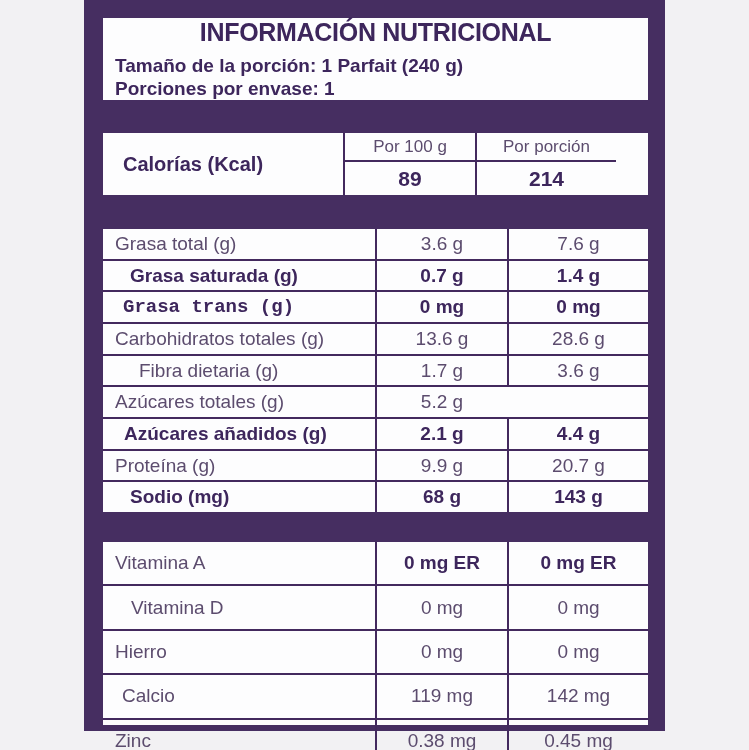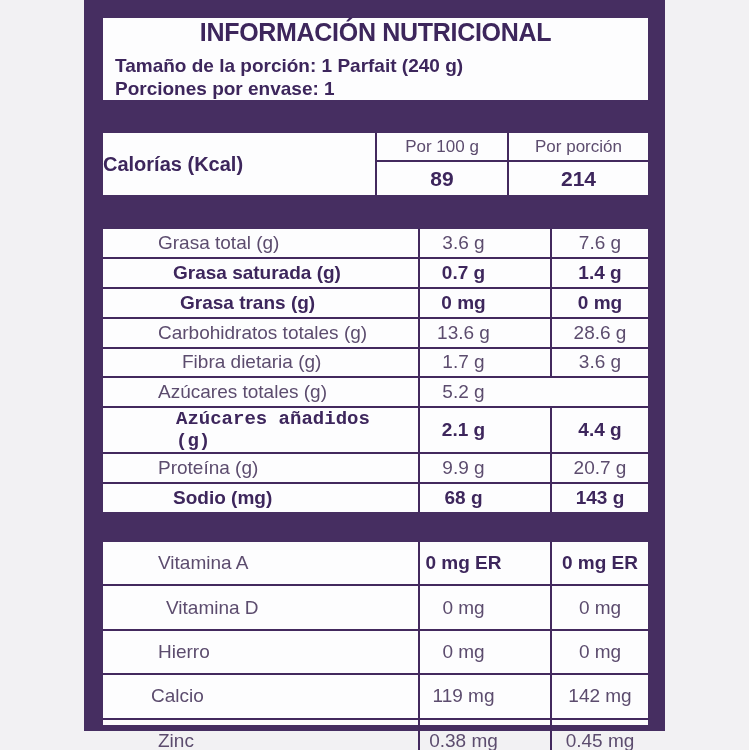--- a/index.html
+++ b/index.html
@@ -42,41 +42,41 @@
     font-weight:bold; font-size:19px; line-height:23px;
     color:var(--bold-text);
   }
   .bar{ background:var(--purple); width:100%; flex:none; }
   .bar1{ height:33px; }
   .bar2{ height:34px; }
   .bar3{ height:30px; }
   
   .cal-section{ height:62px; display:flex; flex:none; }
   .cal-label{
-    width:272px; display:flex; align-items:center; padding-left:0;
+    width:240px; display:flex; align-items:center; padding-left:20px;
     font-weight:bold; font-size:20px; color:var(--bold-text);
   }
   .cal-grid{
     width:273px; display:grid;
     grid-template-columns:132px 141px;
     grid-template-rows:29px 33px;
   }
   .cal-cell{ display:flex; align-items:center; justify-content:center; border-left:2px solid var(--line); }
   .cal-h{ border-bottom:2px solid var(--line); font-size:17px; color:var(--reg-text); }
   .cal-v{ font-weight:bold; font-size:21px; color:var(--bold-text); }
   
   .ntable{ display:flex; flex-direction:column; flex:none; }
   .ntable.nutrients{ height:283px; }
   .ntable.vitamins{ height:220px;border-radius:27px; }
   .n-row{
     flex:1; display:grid; grid-template-columns:272px 132px 141px;
     font-size:19px;
   }
   .n-row + .n-row{ border-top:2px solid var(--line); }
-  .n-row .cell{ display:flex; align-items:center;margin-left:43px; }
+  .n-row .cell{ display:flex; align-items:center; }
   .n-row .lbl{ padding-left:12px; }
   .n-row .val{ justify-content:center; border-left:2px solid var(--line); }
   .n-row.bold .cell{ font-weight:bold; color:var(--bold-text); }
   .n-row.bold-values .val{ font-weight:bold; color:var(--bold-text); }
 </style>
 </head>
 <body>
 
 <div class="stage">
   <div class="panel">
@@ -113,21 +113,21 @@
     <div class="cell val">7.6 g</div>
   </div>
 
   <div class="n-row bold">
     <div class="cell lbl" style="padding-left: 27px;">Grasa saturada (g)</div>
     <div class="cell val">0.7 g</div>
     <div class="cell val">1.4 g</div>
   </div>
 
   <div class="n-row bold">
-    <div class="cell lbl" style="padding-left: 34px;">Grasa trans (g)</div>
+    <div class="cell lbl" style="padding-left: 20px; font-family: Liberation Mono, monospace;">Grasa trans (g)</div>
     <div class="cell val">0 mg</div>
     <div class="cell val">0 mg</div>
   </div>
 
   <div class="n-row">
     <div class="cell lbl" style="padding-left: 12px;">Carbohidratos totales (g)</div>
     <div class="cell val">13.6 g</div>
     <div class="cell val">28.6 g</div>
   </div>
 
@@ -136,21 +136,21 @@
     <div class="cell val">1.7 g</div>
     <div class="cell val">3.6 g</div>
   </div>
 
   <div class="n-row">
     <div class="cell lbl" style="padding-left: 12px;">Azúcares totales (g)</div>
     <div class="cell val">5.2 g</div>
   </div>
 
   <div class="n-row bold">
-    <div class="cell lbl" style="padding-left: 30px; font-family: Liberation Mono, monospace;">Azúcares añadidos (g)</div>
+    <div class="cell lbl" style="padding-left: 21px;">Azúcares añadidos (g)</div>
     <div class="cell val">2.1 g</div>
     <div class="cell val">4.4 g</div>
   </div>
 
   <div class="n-row">
     <div class="cell lbl" style="padding-left: 12px;">Proteína (g)</div>
     <div class="cell val">9.9 g</div>
     <div class="cell val">20.7 g</div>
   </div>
 
@@ -164,33 +164,33 @@
       <div class="bar bar3"></div>
 
       <div class="ntable vitamins">
   <div class="n-row bold-values">
     <div class="cell lbl" style="padding-left: 12px;">Vitamina A</div>
     <div class="cell val">0 mg ER</div>
     <div class="cell val">0 mg ER</div>
   </div>
 
   <div class="n-row">
-    <div class="cell lbl" style="padding-left: 20px;">Vitamina D</div>
+    <div class="cell lbl" style="padding-left: 28px;">Vitamina D</div>
     <div class="cell val">0 mg</div>
     <div class="cell val">0 mg</div>
   </div>
 
   <div class="n-row">
     <div class="cell lbl" style="padding-left: 12px;">Hierro</div>
     <div class="cell val">0 mg</div>
     <div class="cell val">0 mg</div>
   </div>
 
   <div class="n-row">
-    <div class="cell lbl" style="padding-left: 5px;">Calcio</div>
+    <div class="cell lbl" style="padding-left: 19px;">Calcio</div>
     <div class="cell val">119 mg</div>
     <div class="cell val">142 mg</div>
   </div>
 
   <div class="n-row">
     <div class="cell lbl" style="padding-left: 12px;">Zinc</div>
     <div class="cell val">0.38 mg</div>
     <div class="cell val">0.45 mg</div>
   </div>
 </div>

